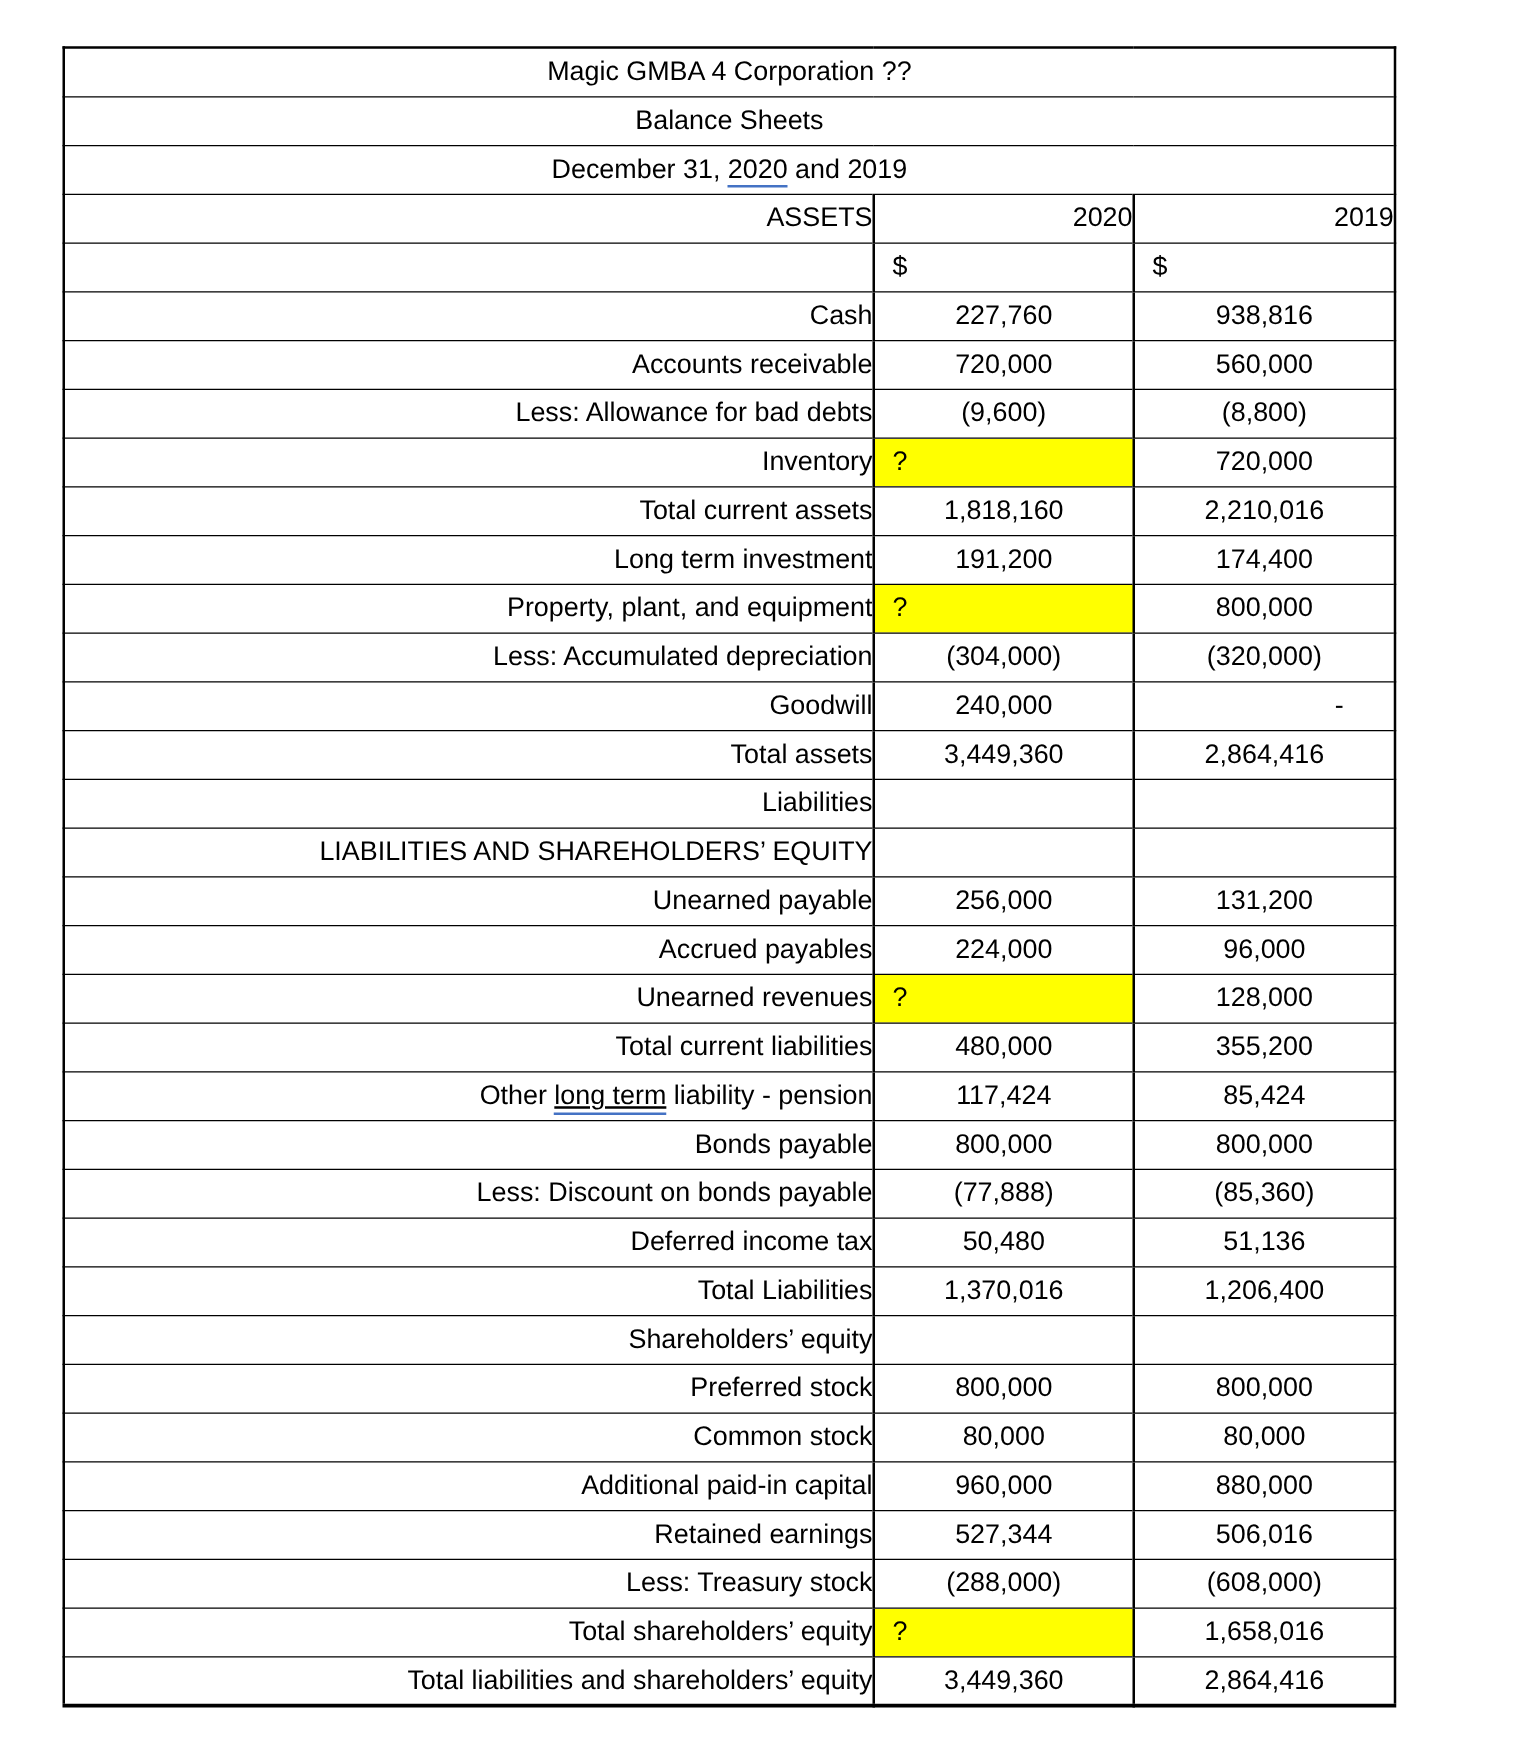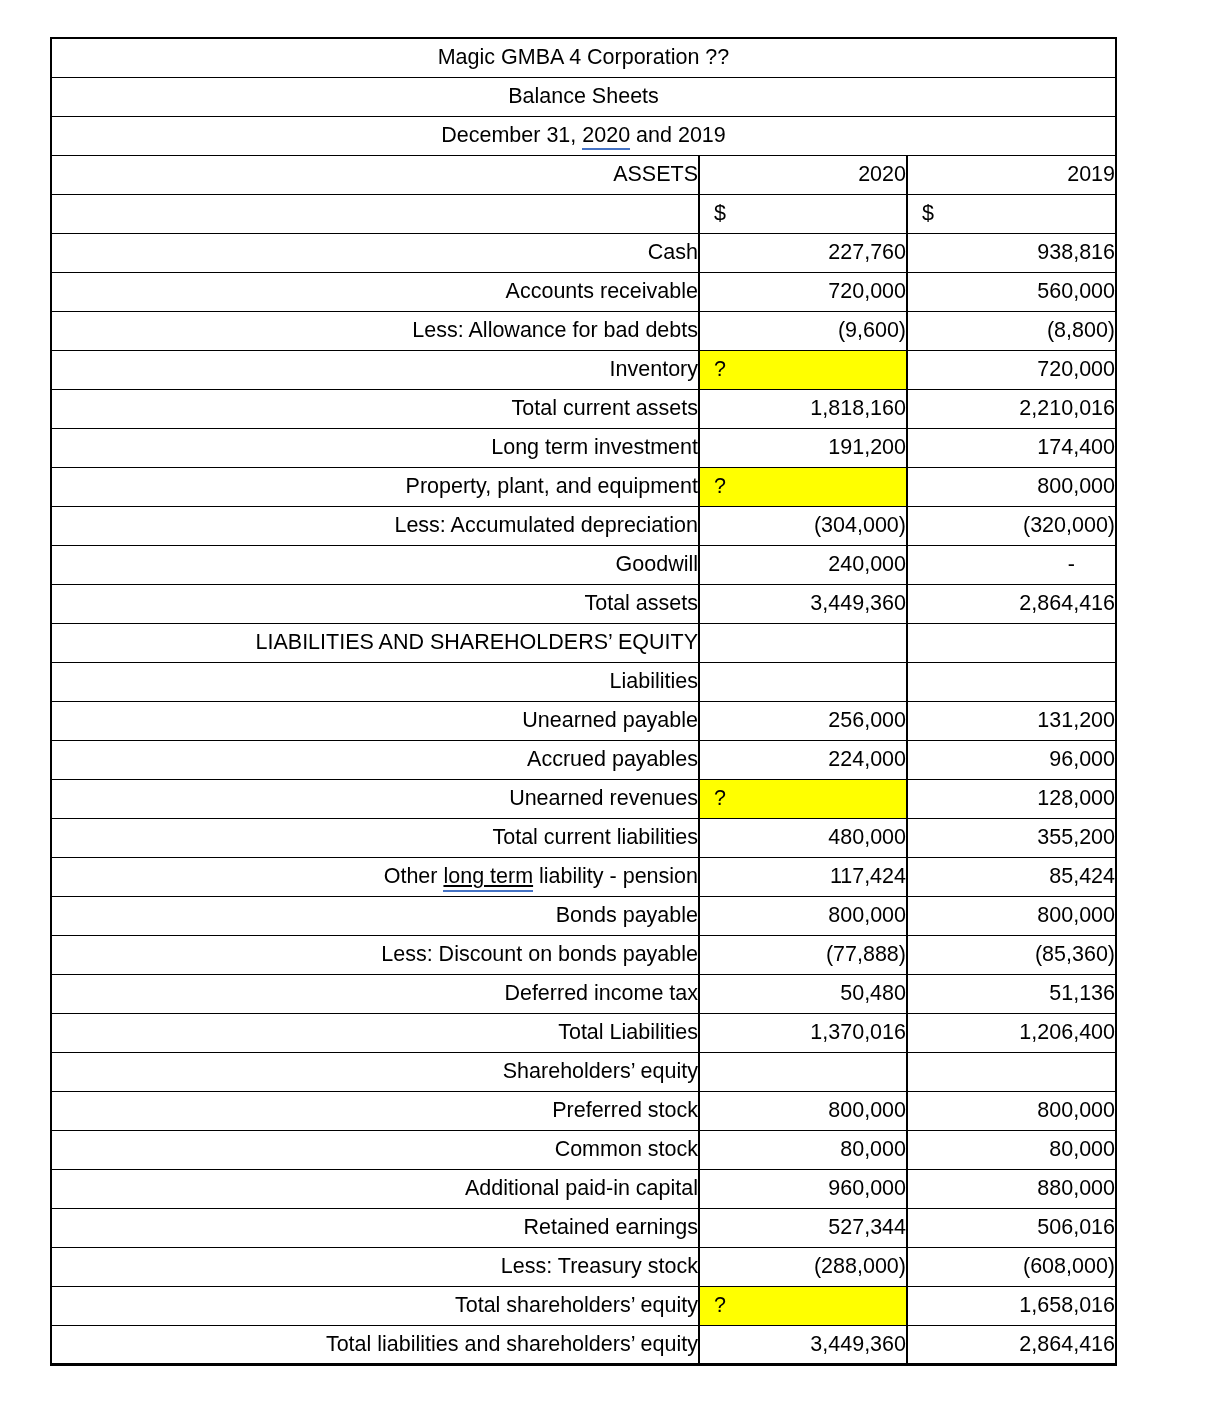--- a/index.html
+++ b/index.html
@@ -65,21 +65,21 @@
   td.label {
     text-align: right;
     padding-left: 14px;
   }
   td.label.indent {
     padding-left: 41px;
   }
 
   
   td.num {
-    text-align: right;
+    text-align: center;
     padding-right: 10px;
   }
   td.num.dollar {
     text-align: left;
     padding-left: 14px;
     padding-right: 0;
   }
   td.num.dash {
     text-align: right;
     padding-right: 40px;
@@ -193,26 +193,26 @@
           <td class="label">Goodwill</td>
           <td class="num">240,000</td>
           <td class="num dash">-</td>
         </tr>
         <tr>
           <td class="label indent">Total assets</td>
           <td class="num">3,449,360</td>
           <td class="num">2,864,416</td>
         </tr>
         <tr>
+          <td class="label">Liabilities</td>
+          <td class="num"></td>
+          <td class="num"></td>
+        </tr>
+        <tr>
           <td class="label">LIABILITIES AND SHAREHOLDERS’ EQUITY</td>
-          <td class="num"></td>
-          <td class="num"></td>
-        </tr>
-        <tr>
-          <td class="label">Liabilities</td>
           <td class="num"></td>
           <td class="num"></td>
         </tr>
         <tr>
           <td class="label">Unearned payable</td>
           <td class="num">256,000</td>
           <td class="num">131,200</td>
         </tr>
         <tr>
           <td class="label">Accrued payables</td>

